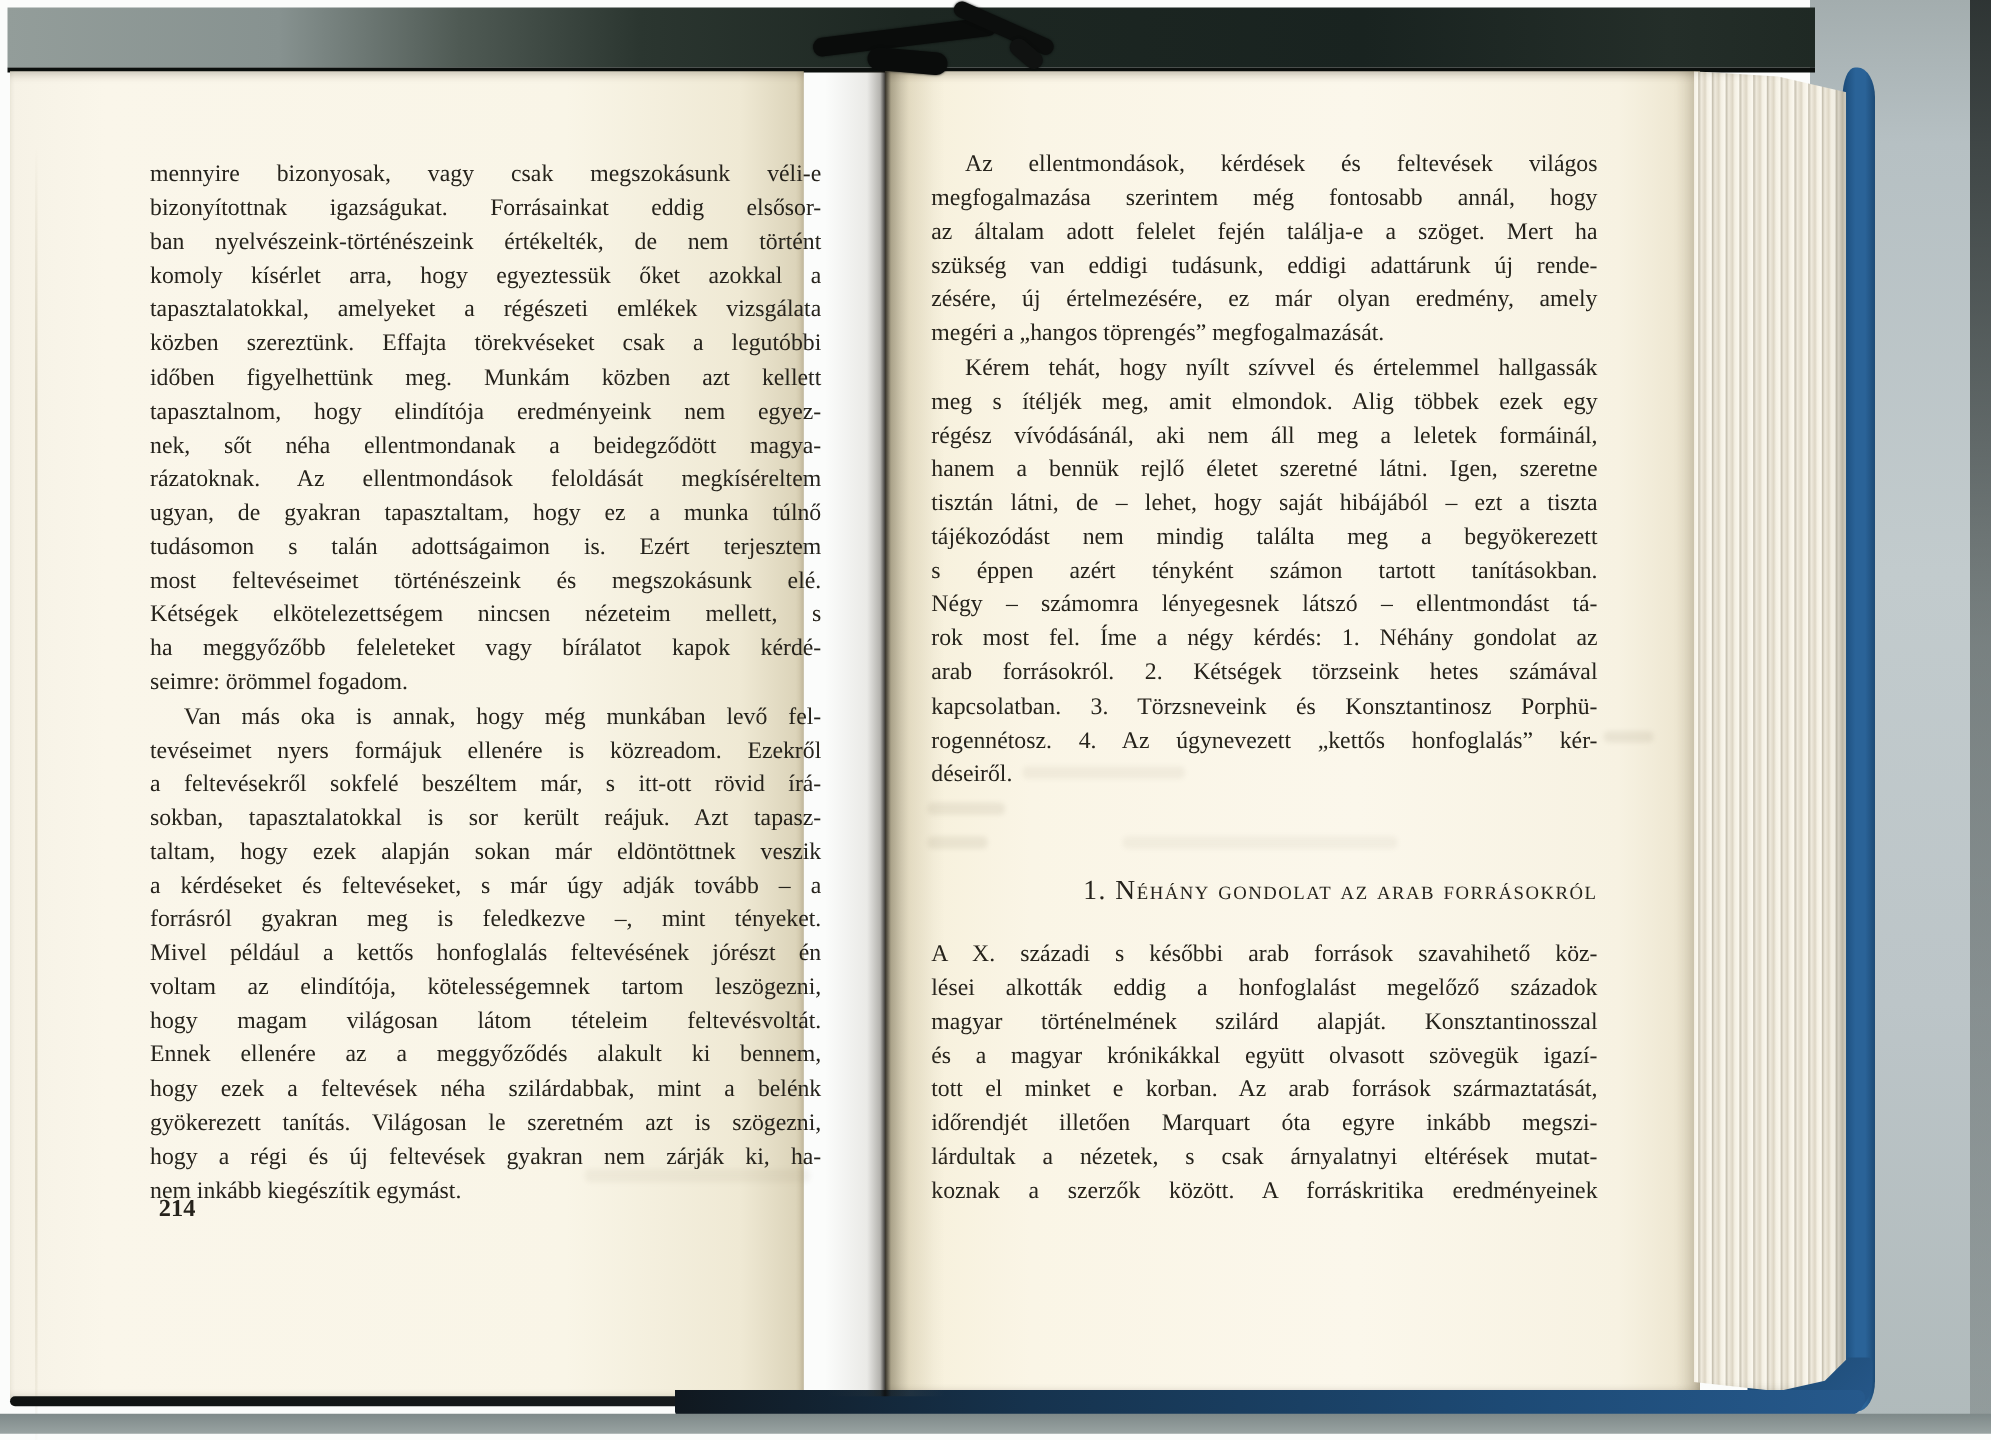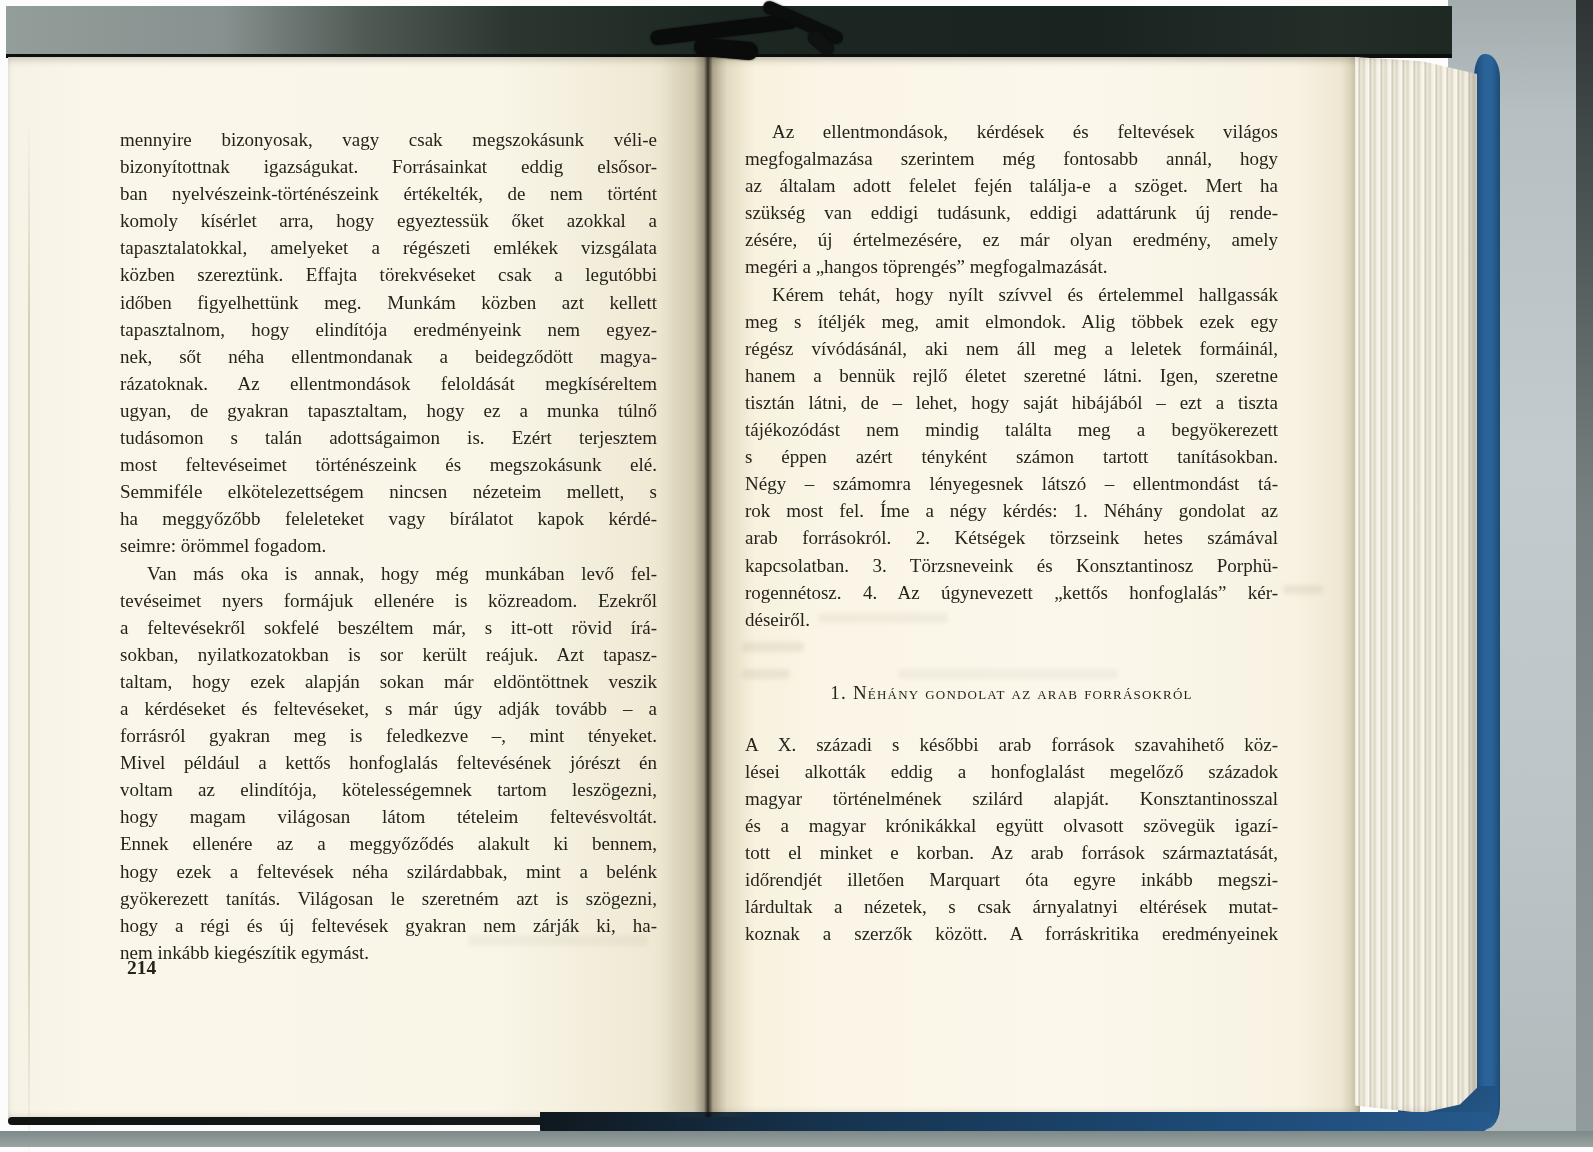--- a/index.html
+++ b/index.html
@@ -22,21 +22,21 @@
   .bottom-edge-dark { position:absolute; left:8px; top:1117px; width:640px; height:8px; z-index:5;
     background:linear-gradient(to right,#101312,#181c1f); border-radius:4px; }
   .cover-bottom { position:absolute; left:540px; top:1112px; width:952px; height:21px; z-index:5;
     background:linear-gradient(to right,#10181f 0%,#16334e 30%,#1d4a75 70%,#26598c 100%);
     border-radius:0 6px 16px 4px; }
   .bottom-band { position:absolute; left:0; top:1131px; width:1593px; height:16px; z-index:6;
     background:linear-gradient(to bottom,#7e8989,#99a3a2); }
 
   
   .page { position:absolute; z-index:3; }
-  .page-left { left:8px; top:57px; width:700px; height:1063px;
+  .page-left { left:8px; top:57px; width:635px; height:1063px;
     background:linear-gradient(to right,#f6f2e6 0%,#faf6ea 12%,#f9f5e7 70%,#efe9d4 92%,#dcd4ba 99%,#c9bfa2 100%);
     box-shadow: inset 0 6px 8px -4px rgba(50,45,30,0.28), inset 0 -6px 8px -5px rgba(60,55,40,0.3); }
   .page-right { left:708px; top:57px; width:652px; height:1059px;
     background:linear-gradient(to right,#d9cfae 0%,#efe7cd 2%,#f7f1dd 6%,#faf5e6 18%,#fbf7eb 58%,#f7f2e2 90%,#eee7d2 97%,#e0d8c0 100%);
     box-shadow: inset 0 6px 8px -4px rgba(50,45,30,0.28), inset -12px 0 16px -9px rgba(70,58,35,0.4), inset 0 -6px 8px -5px rgba(60,55,40,0.28); }
   .crease-left { position:absolute; left:20px; top:60px; width:2px; height:1048px; z-index:4;
     background:linear-gradient(to bottom,rgba(185,175,145,0),rgba(185,175,145,0.55) 20%,rgba(185,175,145,0.5) 80%,rgba(185,175,145,0)); }
 
   
   .gutter { position:absolute; left:660px; top:57px; width:96px; height:1060px; z-index:6; pointer-events:none;
@@ -67,22 +67,22 @@
   .textcol { position:absolute; font-size:19px; line-height:27.1px; color:#26231c; z-index:5;
     font-family:"Liberation Serif","DejaVu Serif",serif; }
   .textcol-left { left:112px; top:69px; width:537px; }
   .textcol-right { left:37px; top:61px; width:533px; }
   .tline { text-align:justify; text-align-last:justify; }
   .tline.last { text-align-last:left; }
   .para.cont .tline.last { text-align-last:justify; }
   .para.indent .tline:first-child { text-indent:27px; }
   .para.m8 { margin-top:0; }
   .para.m25 { margin-top:25px; }
-  .heading { margin-top:46px; text-align:center; font-variant:small-caps; letter-spacing:1.2px;
-    font-size:19px; line-height:27px; color:#26231c; }
+  .heading { margin-top:65px; text-align:right; font-variant:small-caps; letter-spacing:1.2px;
+    font-size:22px; line-height:27px; color:#26231c; }
   .pagenum { position:absolute; font-size:19.5px; color:#26231c; z-index:5; }
   .pagenum-left { left:119px; top:900px;font-weight:bold; }
   .pagenum-right { left:37px; top:908px; width:533px; text-align:right; }
 </style>
 </head>
 <body>
 
 <div class="scan">
 
   <div class="bg-right"></div>
@@ -99,29 +99,29 @@
           <div class="tline">komoly kísérlet arra, hogy egyeztessük őket azokkal a</div>
           <div class="tline">tapasztalatokkal, amelyeket a régészeti emlékek vizsgálata</div>
           <div class="tline">közben szereztünk. Effajta törekvéseket csak a legutóbbi</div>
           <div class="tline">időben figyelhettünk meg. Munkám közben azt kellett</div>
           <div class="tline">tapasztalnom, hogy elindítója eredményeink nem egyez-</div>
           <div class="tline">nek, sőt néha ellentmondanak a beidegződött magya-</div>
           <div class="tline">rázatoknak. Az ellentmondások feloldását megkíséreltem</div>
           <div class="tline">ugyan, de gyakran tapasztaltam, hogy ez a munka túlnő</div>
           <div class="tline">tudásomon s talán adottságaimon is. Ezért terjesztem</div>
           <div class="tline">most feltevéseimet történészeink és megszokásunk elé.</div>
-          <div class="tline">Semmiféle elkötelezettségem nincsen nézeteim mellett, s</div>
+          <div class="tline">Kétségek elkötelezettségem nincsen nézeteim mellett, s</div>
           <div class="tline">ha meggyőzőbb feleleteket vagy bírálatot kapok kérdé-</div>
           <div class="tline last">seimre: örömmel fogadom.</div>
         </div>
       <div class="para indent m8">
           <div class="tline">Van más oka is annak, hogy még munkában levő fel-</div>
           <div class="tline">tevéseimet nyers formájuk ellenére is közreadom. Ezekről</div>
           <div class="tline">a feltevésekről sokfelé beszéltem már, s itt-ott rövid írá-</div>
-          <div class="tline">sokban, nyilatkozatokban is sor került reájuk. Azt tapasz-</div>
+          <div class="tline">sokban, tapasztalatokkal is sor került reájuk. Azt tapasz-</div>
           <div class="tline">taltam, hogy ezek alapján sokan már eldöntöttnek veszik</div>
           <div class="tline">a kérdéseket és feltevéseket, s már úgy adják tovább – a</div>
           <div class="tline">forrásról gyakran meg is feledkezve –, mint tényeket.</div>
           <div class="tline">Mivel például a kettős honfoglalás feltevésének jórészt én</div>
           <div class="tline">voltam az elindítója, kötelességemnek tartom leszögezni,</div>
           <div class="tline">hogy magam világosan látom tételeim feltevésvoltát.</div>
           <div class="tline">Ennek ellenére az a meggyőződés alakult ki bennem,</div>
           <div class="tline">hogy ezek a feltevések néha szilárdabbak, mint a belénk</div>
           <div class="tline">gyökerezett tanítás. Világosan le szeretném azt is szögezni,</div>
           <div class="tline">hogy a régi és új feltevések gyakran nem zárják ki, ha-</div>

